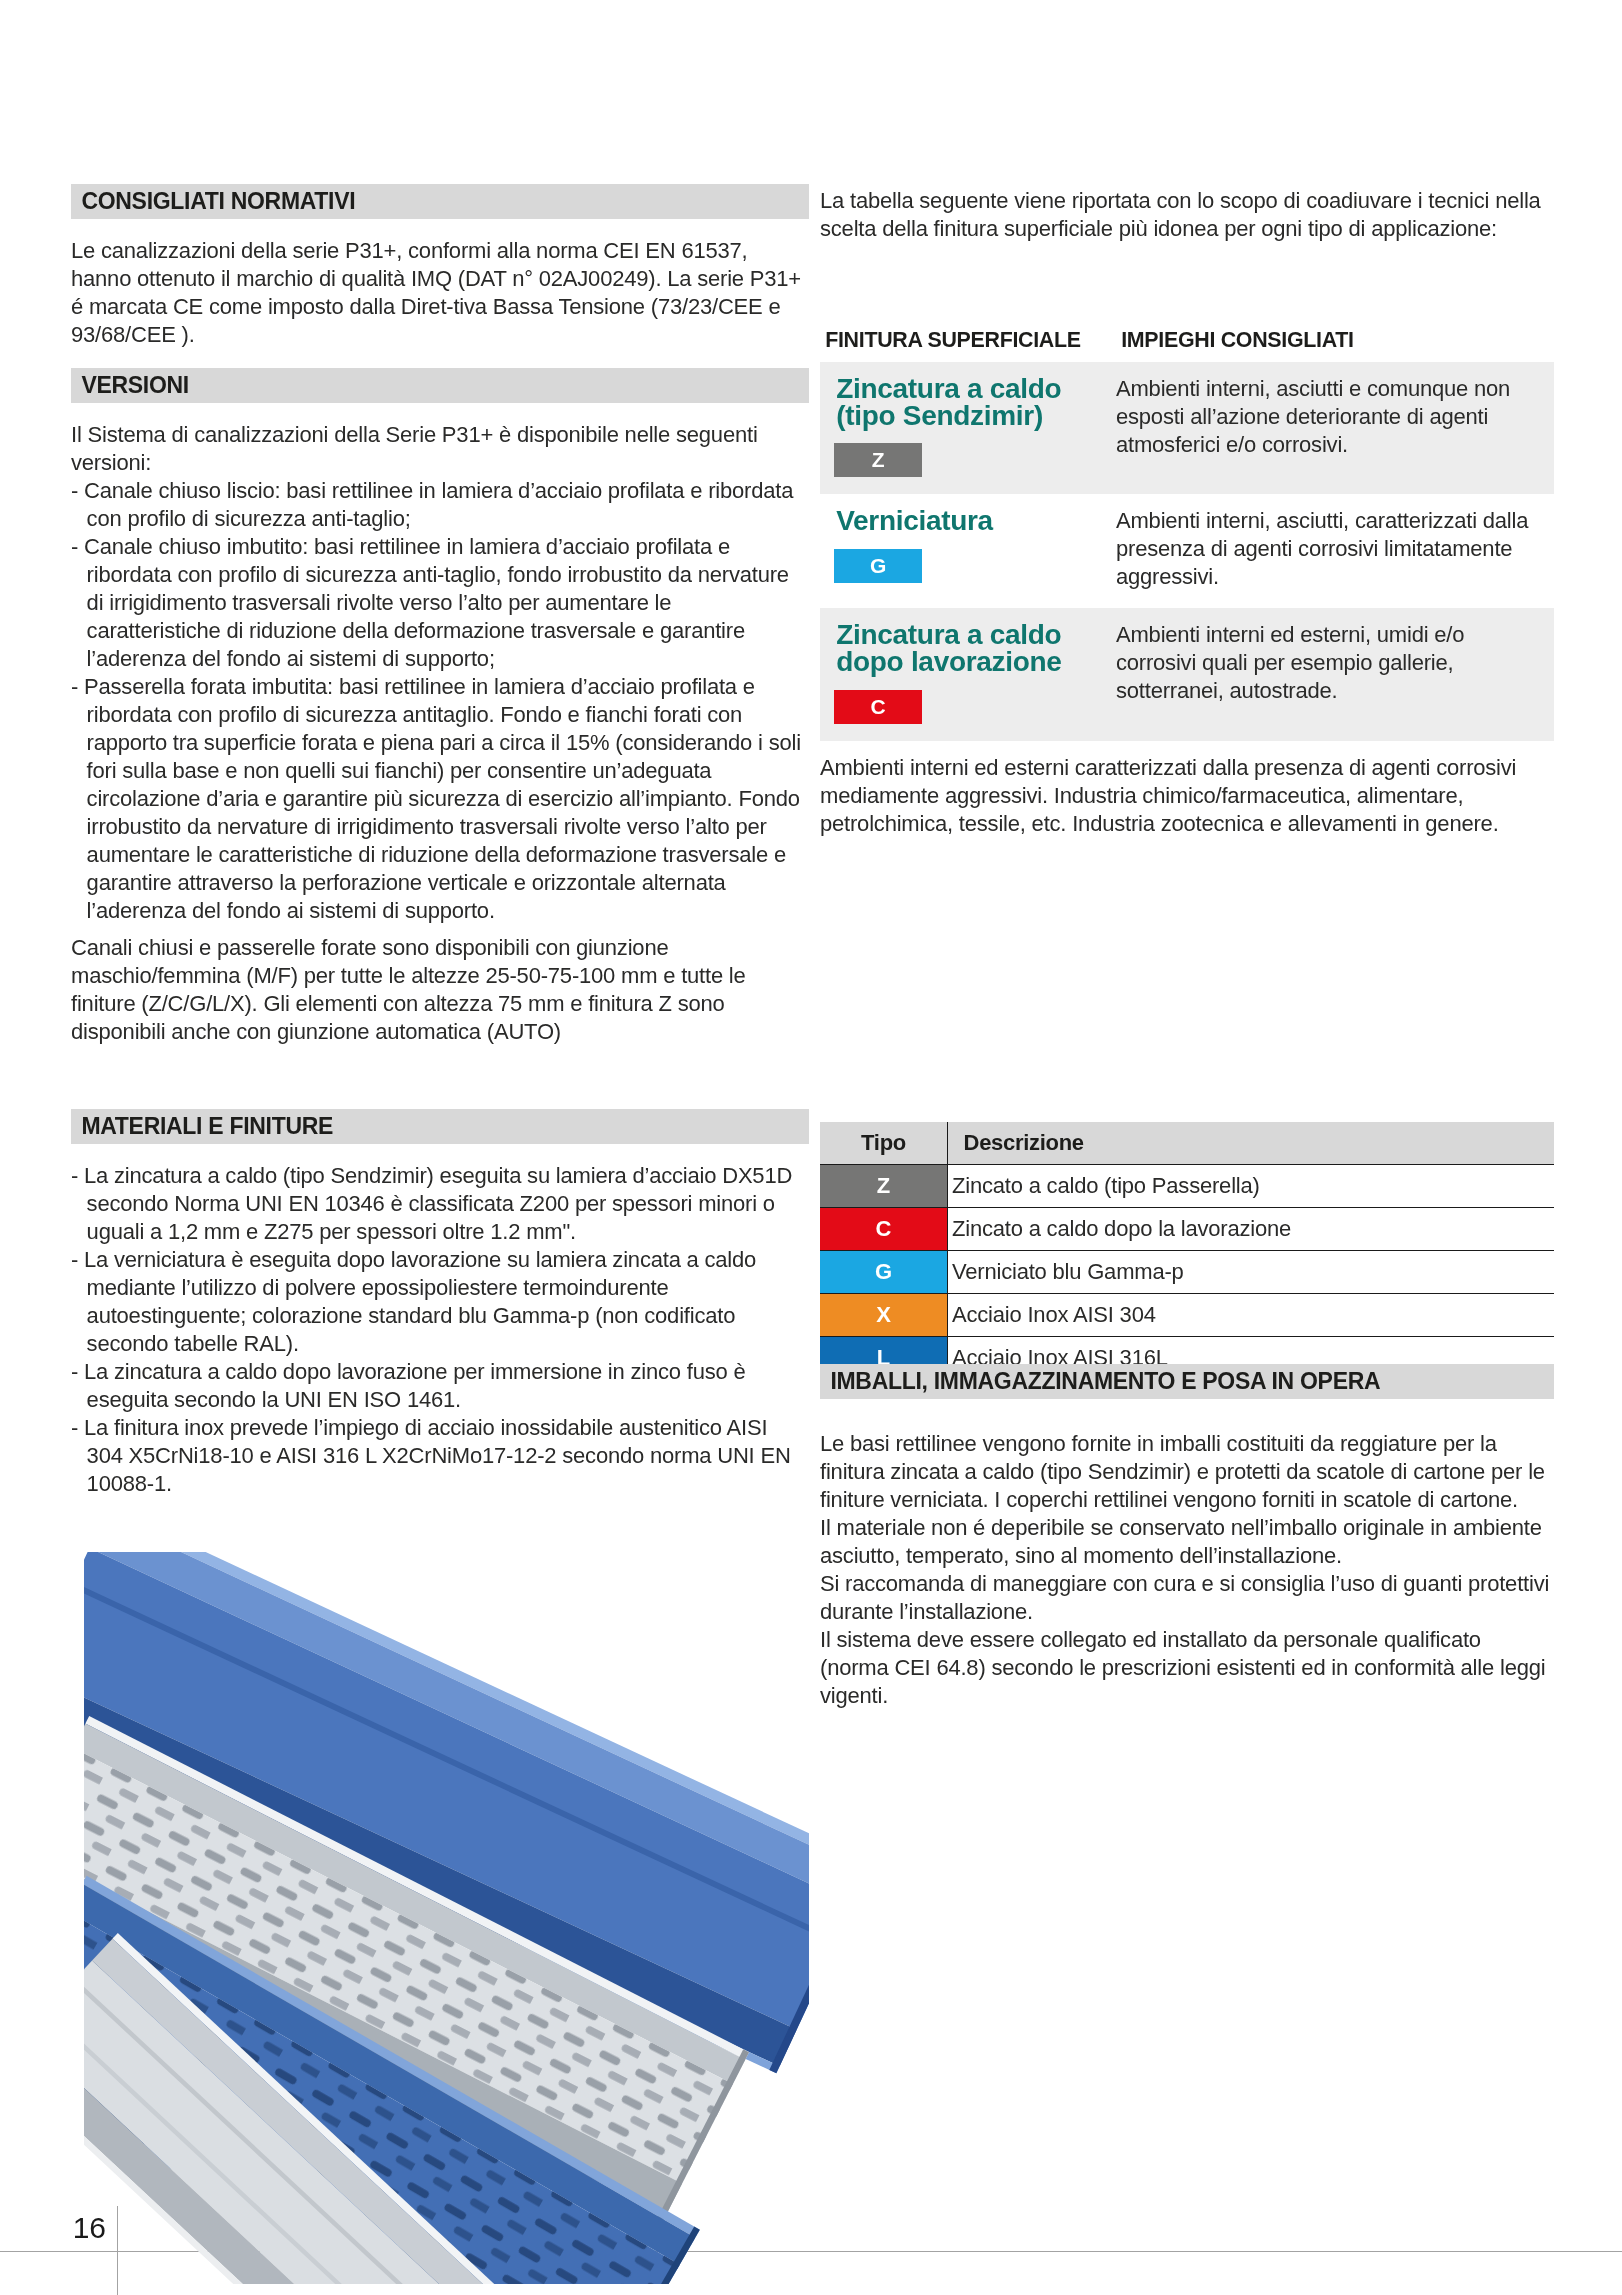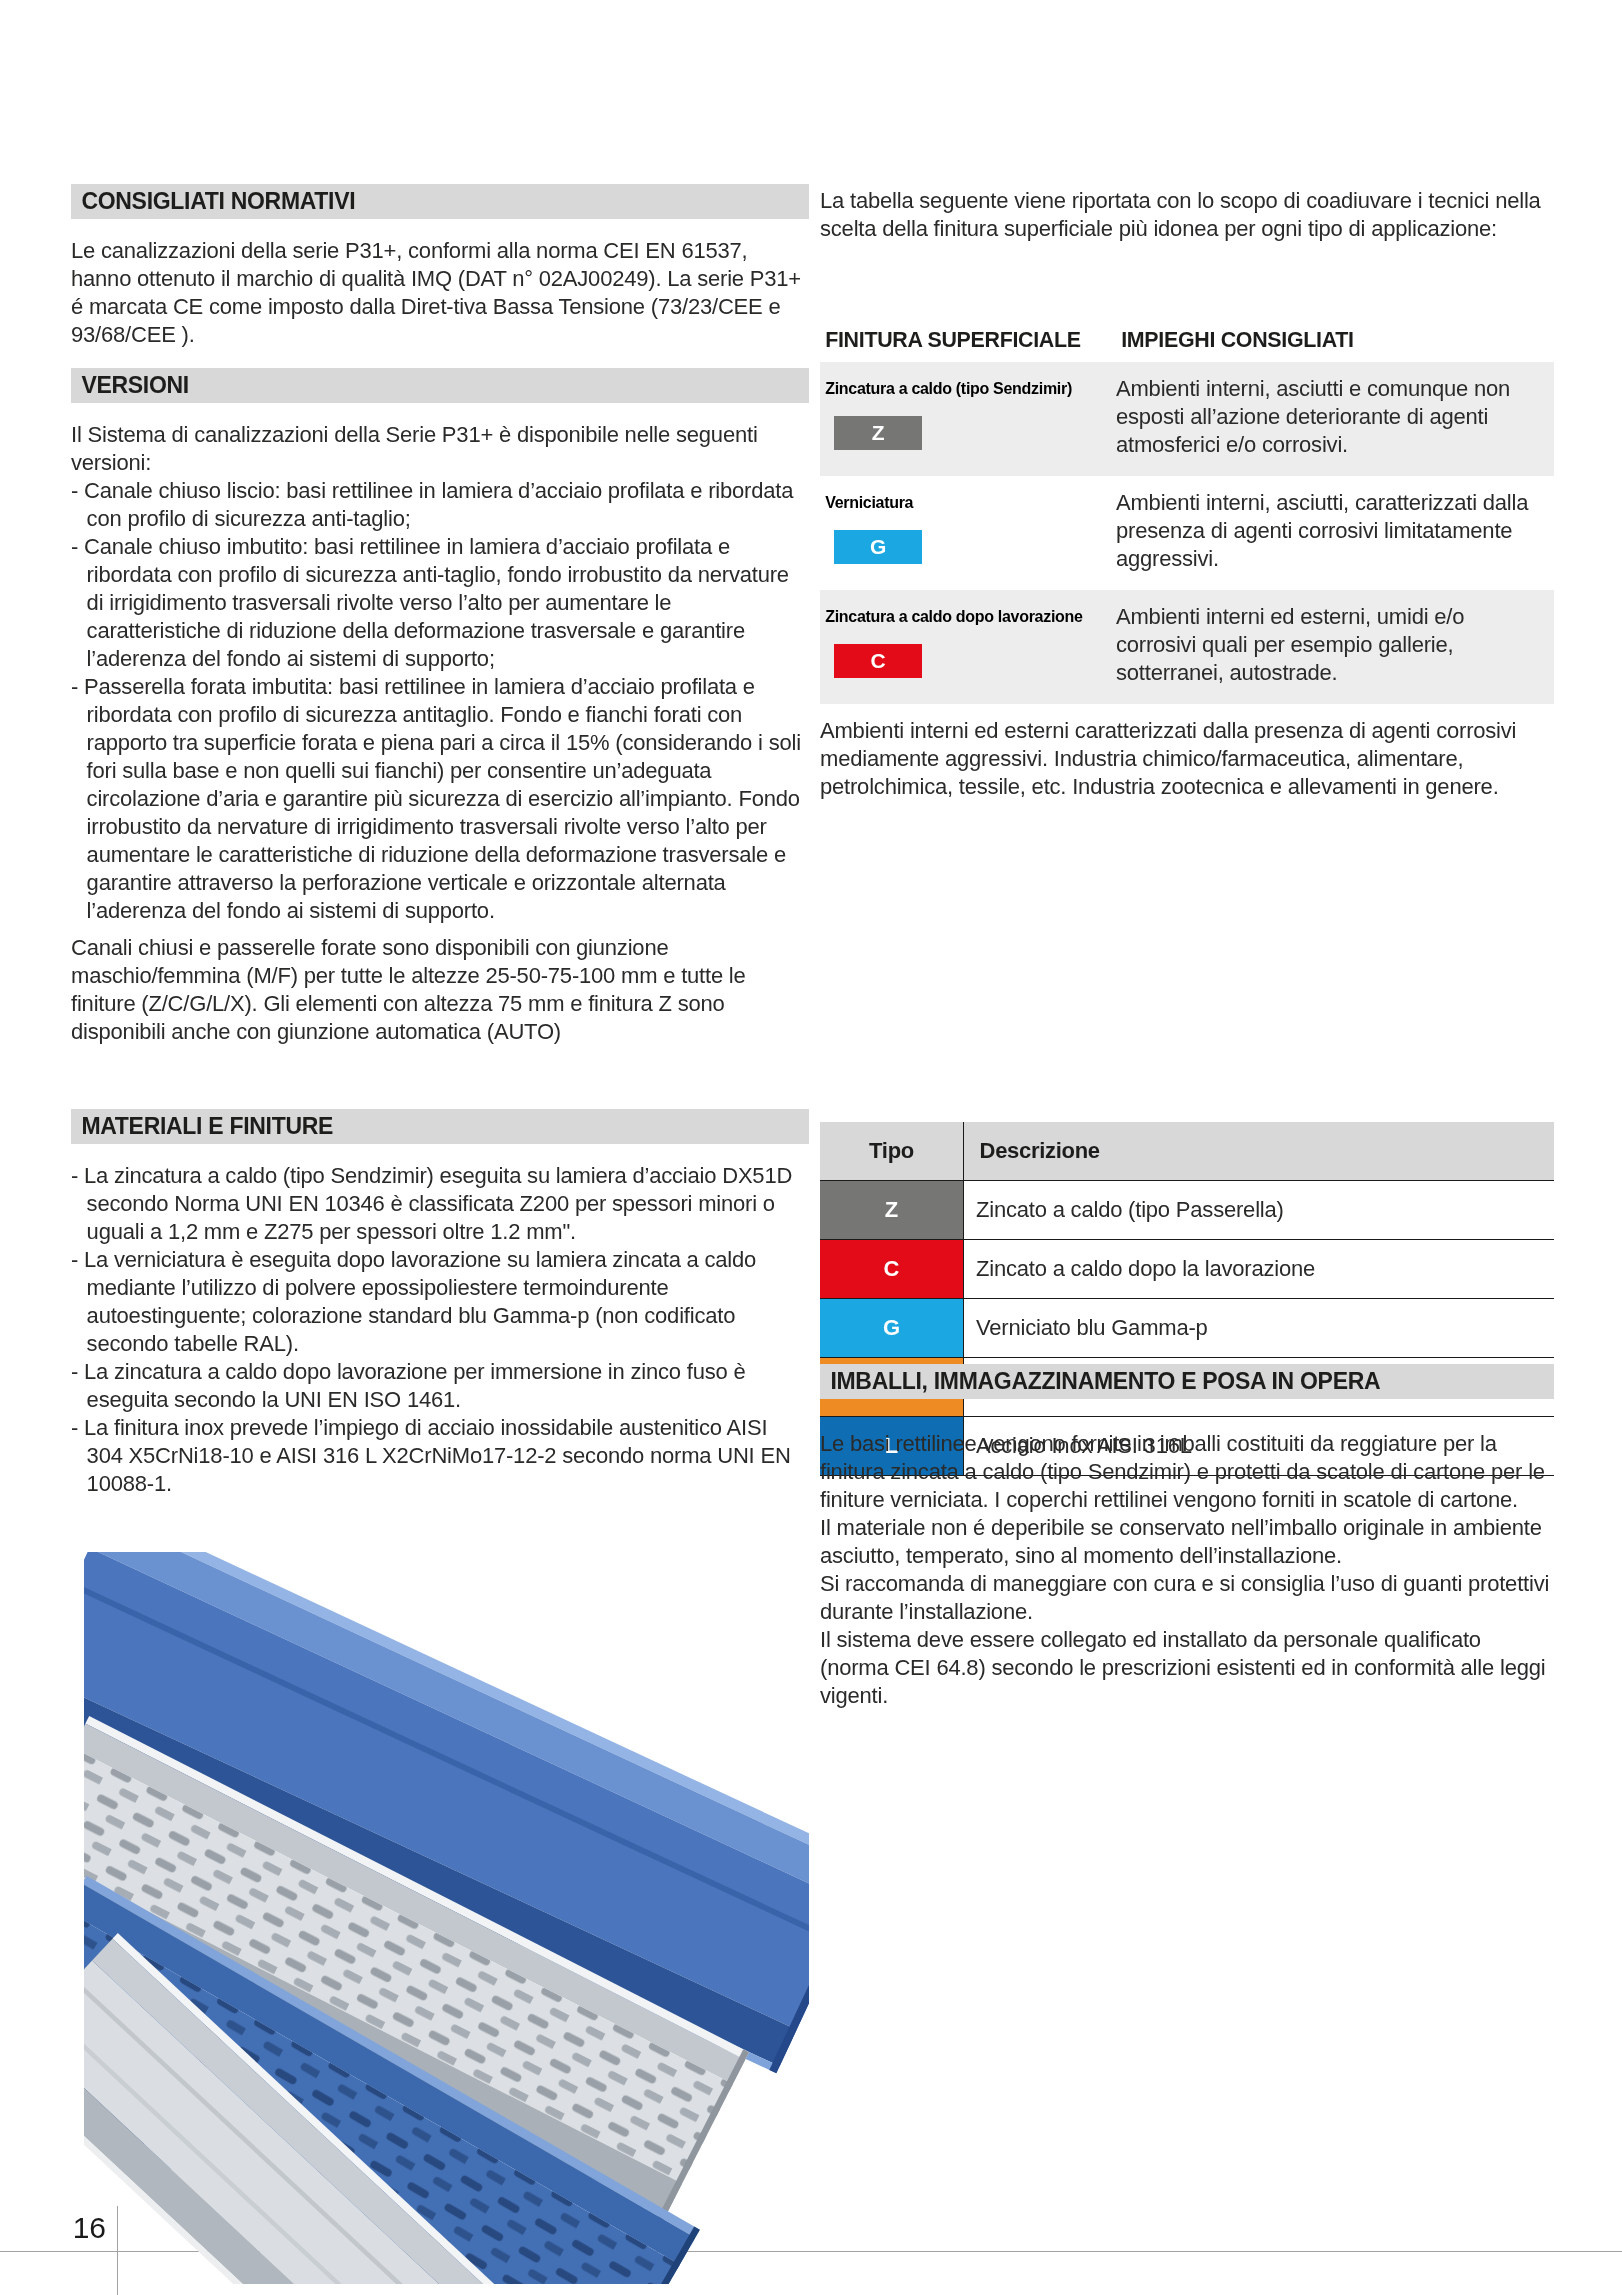--- a/index.html
+++ b/index.html
@@ -26,31 +26,31 @@
   p{margin:0;}
   .gap{height:18px;}
   .hang{padding-left:15.6px;text-indent:-15.6px;}
   
   .fin-head{display:flex;font-size:21.4px;font-weight:bold;color:#1d1d1b;letter-spacing:-0.3px;}
   .fin-head .c1{width:296px;padding-left:5.2px;}
   .fin-head .c2{flex:1;}
   .fin-row{display:flex;margin-top:0;}
   .fin-row.alt{background:#ededed;}
   .fin-left{width:296px;padding:13px 0 17px 5.2px;box-sizing:border-box;}
-  .fin-title{font-size:16px;font-weight:bold;line-height:27px;color:#000000;letter-spacing:-0.3px;}
+  .fin-title{font-size:28px;font-weight:bold;line-height:27px;color:#0f766e;letter-spacing:-0.3px;margin-left:11px;}
   .badge-row{display:flex;gap:9px;margin-left:9px;margin-top:14.3px;}
   .badge{
     width:88px;height:34px;
     display:flex;align-items:center;justify-content:center;
     color:#ffffff;font-size:21px;font-weight:bold;
   }
   .fin-desc{flex:1;padding:13px 5.2px 17px 0;box-sizing:border-box;}
   
   .tipo-table{width:100%;border-collapse:collapse;}
-  .tipo-table td,.tipo-table th{border-bottom:1.3px solid #1a1a1a;padding:12px;height:34px;}
+  .tipo-table td,.tipo-table th{border-bottom:1.3px solid #1a1a1a;padding:4px;height:34px;}
   .tipo-table th{background:#d8d8d8;border-bottom:1.3px solid #1a1a1a;}
   .tipo-col1{width:119px;border-right:1.9px solid #1a1a1a;text-align:center;vertical-align:middle;}
   .tipo-head{font-size:22px;font-weight:bold;color:#1d1d1b;text-align:left;vertical-align:middle;letter-spacing:-0.3px;}
   .tipo-head.tipo-col1{text-align:center;}
   .tipo-letter{color:#fff;font-size:22px;font-weight:bold;text-align:center;vertical-align:middle;}
   .tipo-desc{font-size:22px;padding-left:15.6px;vertical-align:middle;letter-spacing:-0.2px;}
   
   .h-rule{position:absolute;left:0;top:2251px;width:1623px;height:1.3px;background:#a3a3a3;}
   .v-rule{position:absolute;left:117px;top:2206px;width:1.3px;height:90px;background:#a3a3a3;}
   .pagenum{position:absolute;left:36px;top:2211px;width:70px;text-align:right;font-size:30px;color:#1a1a1a;}

